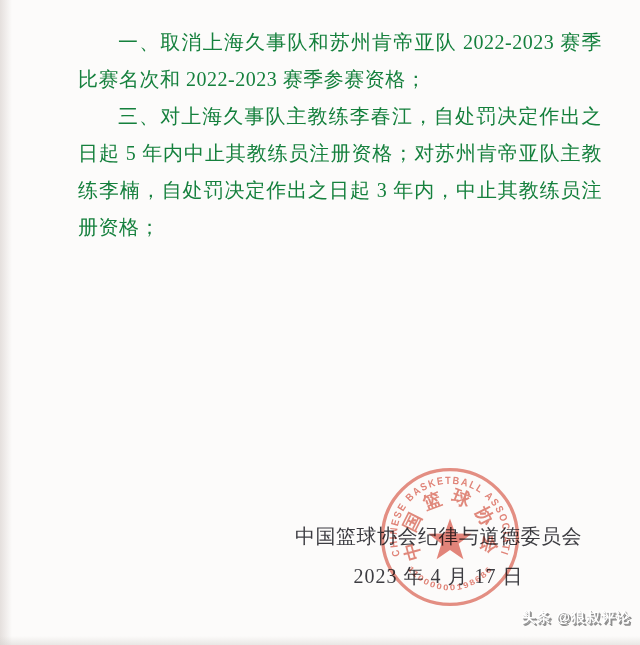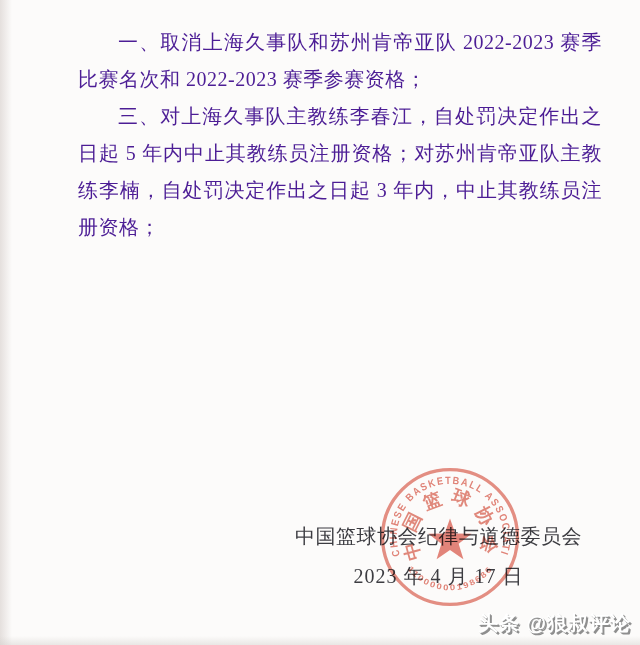--- a/index.html
+++ b/index.html
@@ -16,44 +16,44 @@
     pointer-events: none;
   }
   .page-edge-bottom {
     position: absolute; left: 0; bottom: 0; width: 100%; height: 9px;
     background: linear-gradient(to top, rgba(210,206,202,0.45), rgba(210,206,202,0));
     pointer-events: none;
   }
   .doc-text {
     position: absolute; left: 78px; top: 24px; width: 524px;
     font-size: 20px; line-height: 37px;
-    color: #4c1d95;
+    color: #15803d;
     text-align: justify;
     letter-spacing: 0.5px;
   }
   .doc-text p { margin: 0; text-indent: 2em; }
   .sign-block {
     position: absolute; top: 522px; right: 58px;
     text-align: center; color: #3c3c41;
   }
   .sign-line { font-size: 20px; line-height: 28px; letter-spacing: 0.5px; text-align: right; }
   .date-line { font-size: 20px; line-height: 24px; margin-top: 14px; letter-spacing: 1px; }
   .seal {
     position: absolute; left: 374px; top: 461px;
     width: 152px; height: 152px;
     mix-blend-mode: multiply;
     opacity: 0.82;
     pointer-events: none;
   }
   .seal svg { width: 100%; height: 100%; }
   .watermark {
-    position: absolute; right: 9px; bottom: 8px;
+    position: absolute; right: 9px; bottom: 18px;
     font-family: "Liberation Sans", "DejaVu Sans", sans-serif;
     font-weight: bold;
-    font-size: 20px;
+    font-size: 14px;
     letter-spacing: 1px;
     color: #ffffff;
     text-shadow: 2px 2px 0 #8e8e8e, 1px 1px 0 #9c9c9c;
   }
 </style>
 </head>
 <body>
 
 <div class="page-edge-left"></div>
 <div class="page-edge-bottom"></div>

